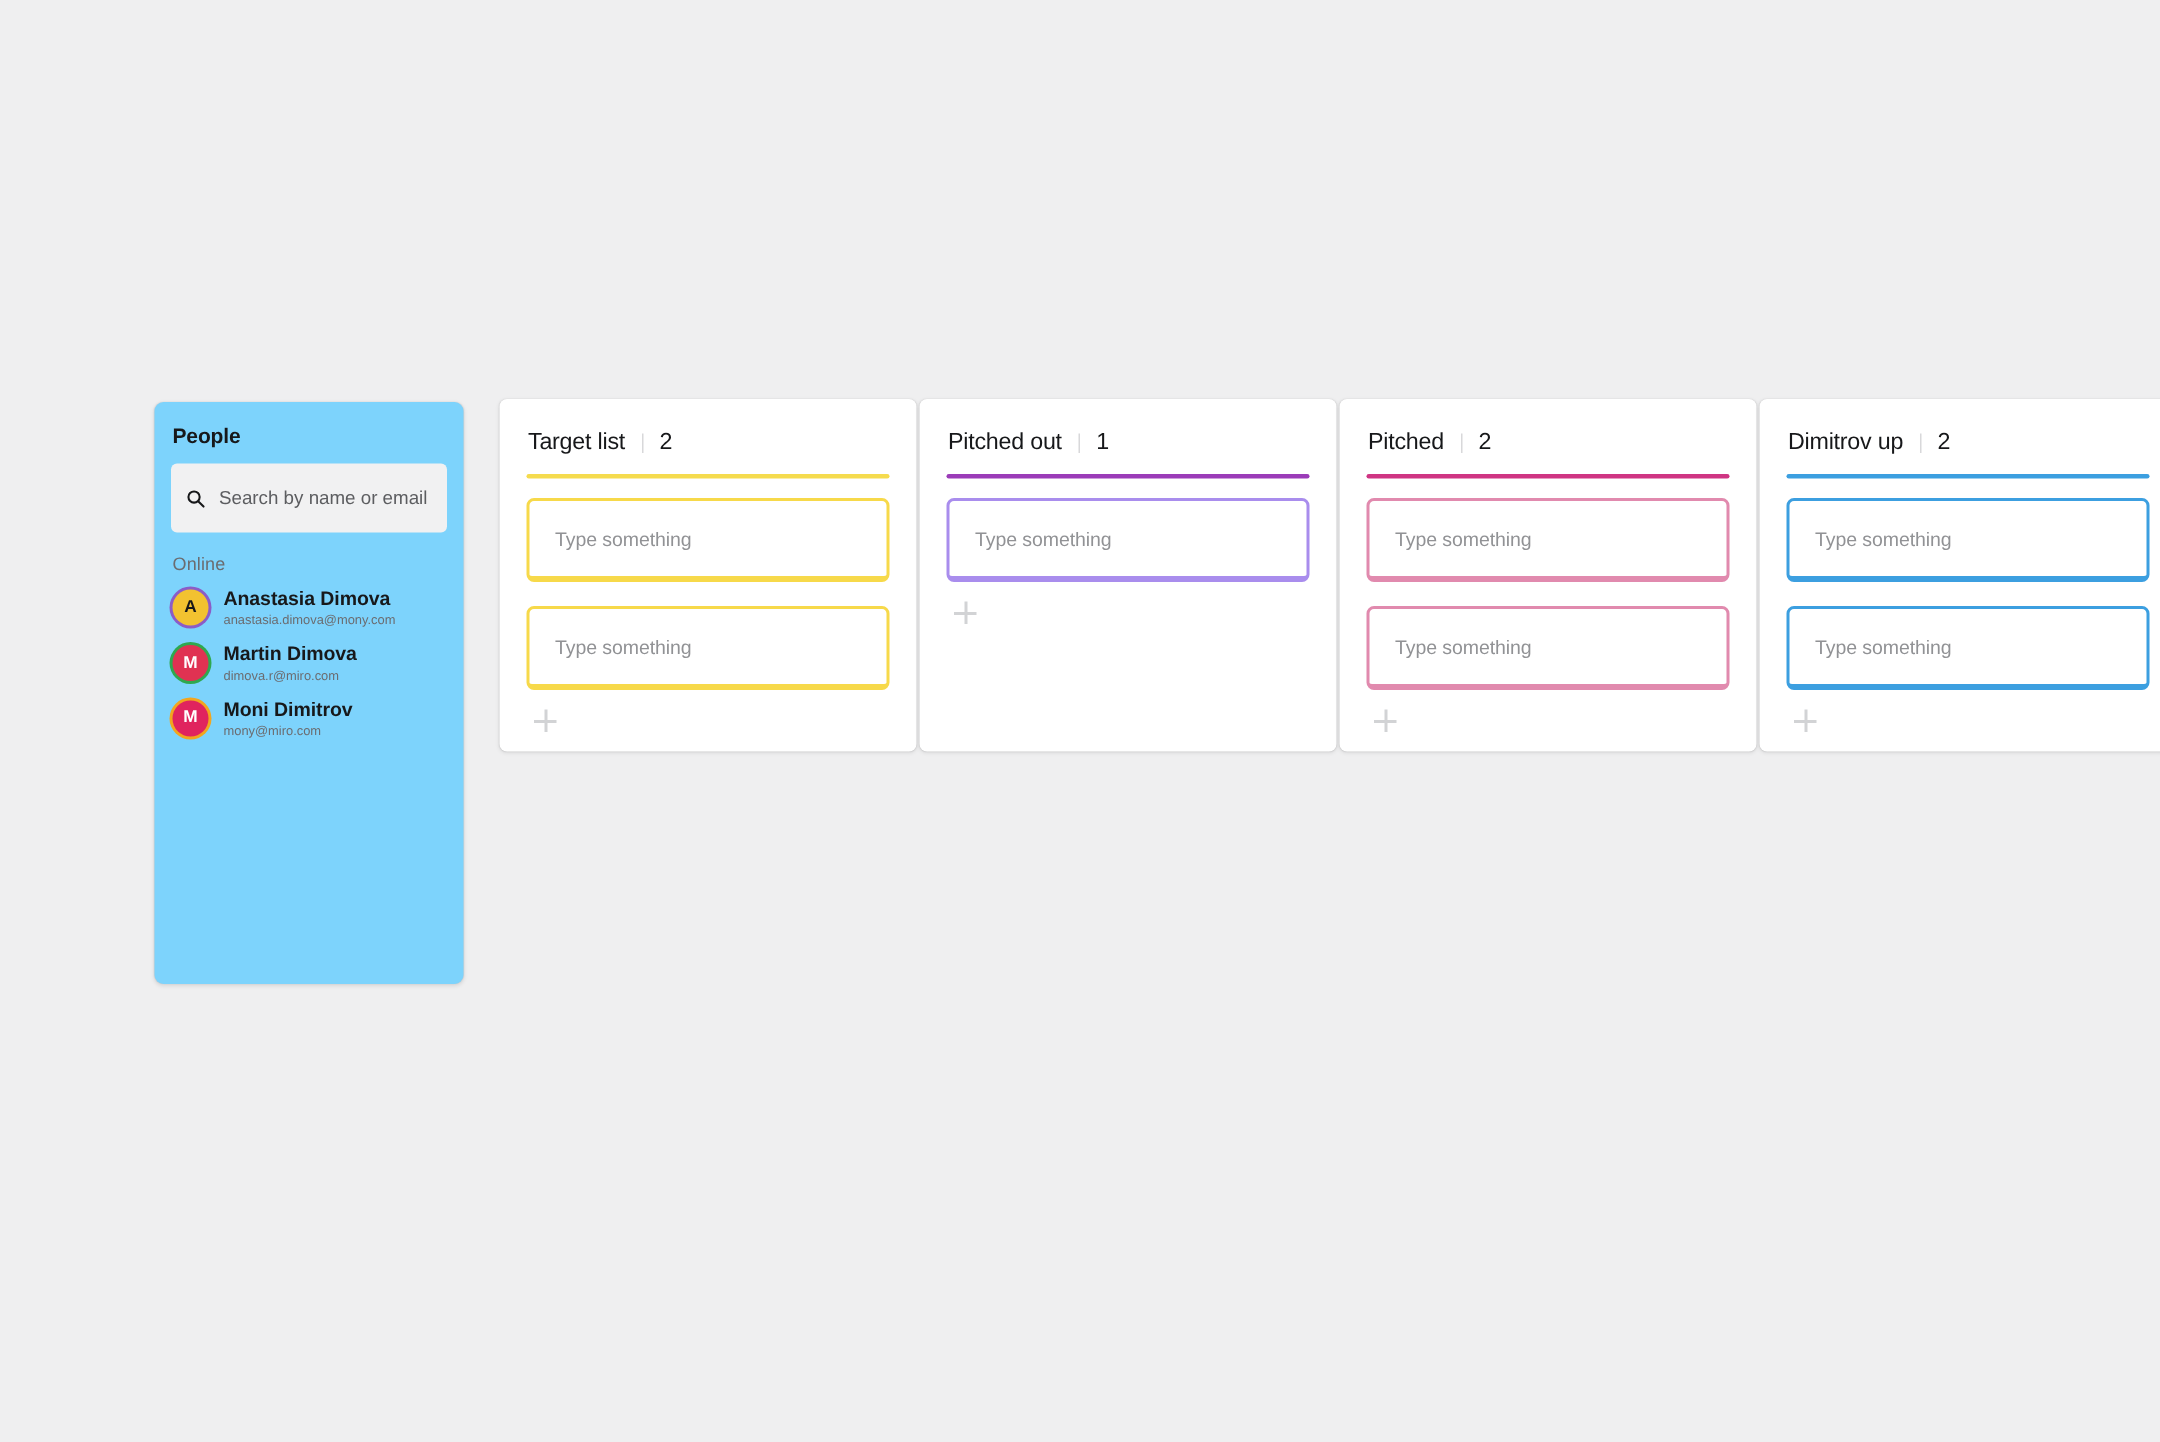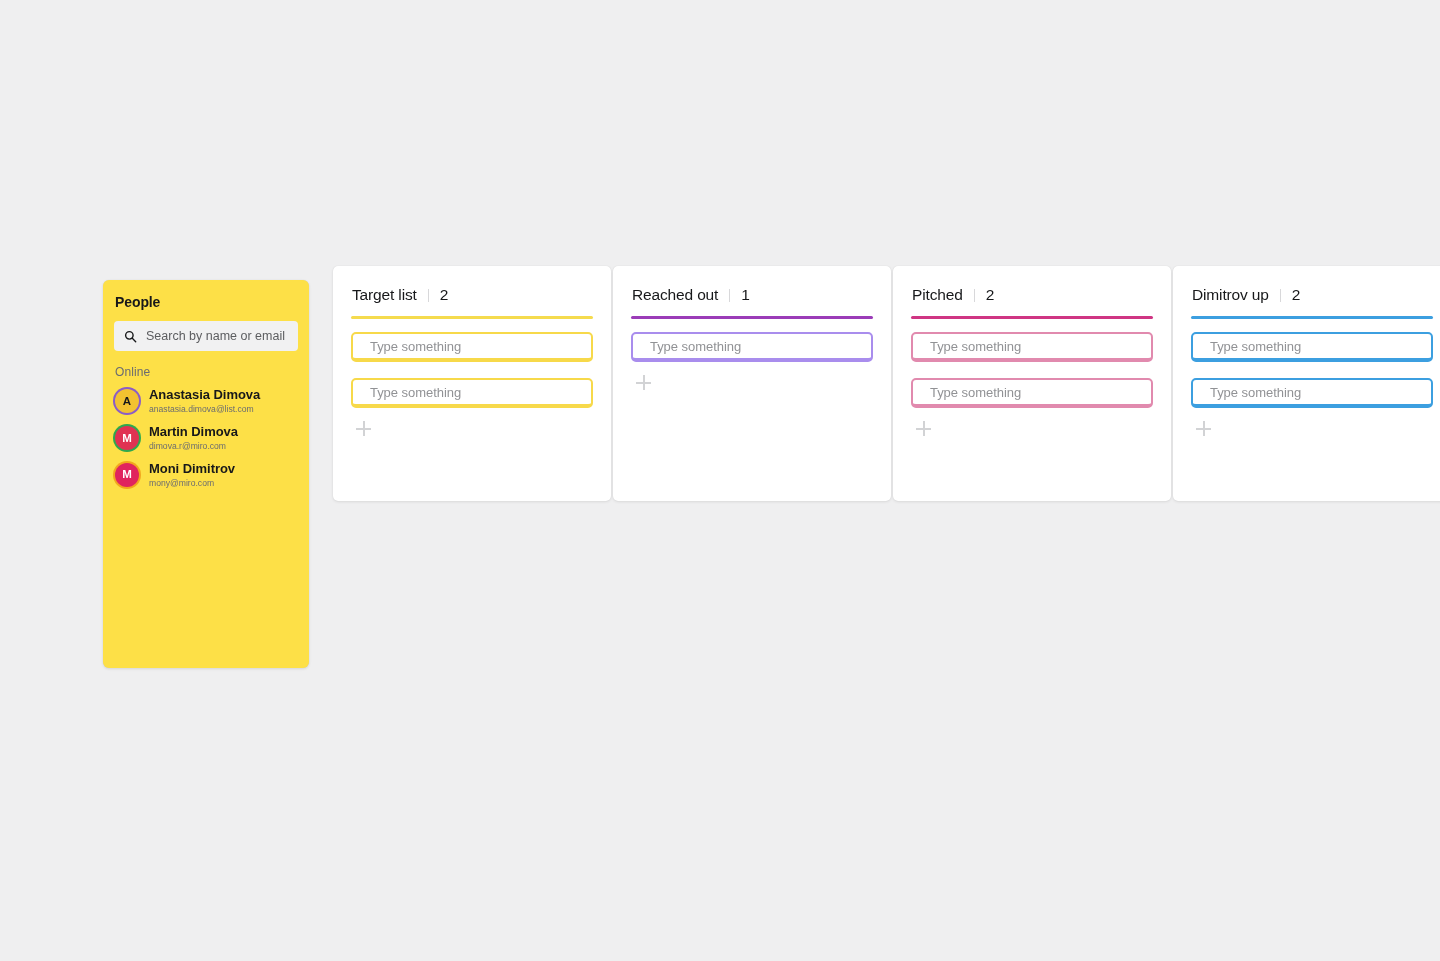--- a/index.html
+++ b/index.html
@@ -19,42 +19,42 @@
   #stage {
     position: relative;
     width: 1440px;
     height: 961px;
   }
 
   
   .people-panel {
     position: absolute;
     left: 103px;
-    top: 280px;
+    top: 268px;
     width: 206px;
     height: 388px;
-    background: #fde047;
+    background: #7dd3fc;
     border-radius: 6px;
     box-shadow: 0 1px 3px rgba(0,0,0,0.10), 0 0 1px rgba(0,0,0,0.10);
     padding: 14px 11px 0 11px;
   }
 
   .people-title {
     font-size: 14px;
     font-weight: bold;
     color: #17181a;
     letter-spacing: -0.1px;
     margin-bottom: 11px;
     padding-left: 1px;
   }
 
   .search-box {
     display: flex;
     align-items: center;
-    height: 30px;
+    height: 46px;
     background: #f1f1f2;
     border-radius: 4px;
     padding: 0 10px;
     gap: 9px;
   }
 
   .search-icon {
     flex: 0 0 auto;
     width: 13px;
     height: 13px;
@@ -171,21 +171,21 @@
 
   .col-rule {
     height: 3px;
     border-radius: 2px;
     margin-top: 12px;
   }
 
   .cards { margin-top: 13px; }
 
   .card {
-    height: 30px;
+    height: 56px;
     background: #ffffff;
     border-radius: 5px;
     display: flex;
     align-items: center;
     padding: 0 17px;
     margin-bottom: 16px;
   }
 
   .card-placeholder {
     font-size: 13px;
@@ -228,21 +228,21 @@
 
     <div class="section-label">Online</div>
 
     <div>
       <div class="person-row">
         <div class="avatar" style="background: rgb(242, 194, 48); color: rgb(23, 24, 26); box-shadow: rgb(139, 92, 199) 0px 0px 0px 2px;">
           <span>A</span>
         </div>
         <div class="person-text">
           <div class="person-name">Anastasia Dimova</div>
-          <div class="person-email">anastasia.dimova@list.com</div>
+          <div class="person-email">anastasia.dimova@mony.com</div>
         </div>
       </div>
 
       <div class="person-row">
         <div class="avatar" style="background: rgb(224, 50, 82); color: rgb(255, 255, 255); box-shadow: rgb(47, 168, 79) 0px 0px 0px 2px;">
           <span>M</span>
         </div>
         <div class="person-text">
           <div class="person-name">Martin Dimova</div>
           <div class="person-email">dimova.r@miro.com</div>
@@ -274,21 +274,21 @@
             <span class="card-placeholder">Type something</span>
           </div>
           <div class="card" style="border-width: 2px 2px 4px; border-style: solid; border-color: rgb(247, 217, 74); border-image: initial;">
             <span class="card-placeholder">Type something</span>
           </div>
         </div>
         <div class="add-btn" title="+"></div>
       </div>
       <div class="column">
         <div class="col-header">
-          <div class="col-title">Reached out</div>
+          <div class="col-title">Pitched out</div>
           <div class="col-divider"></div>
           <div class="col-count">1</div>
         </div>
         <div class="col-rule" style="background: rgb(155, 60, 184);"></div>
         <div class="cards">
           <div class="card" style="border-width: 2px 2px 4px; border-style: solid; border-color: rgb(169, 141, 237); border-image: initial;">
             <span class="card-placeholder">Type something</span>
           </div>
         </div>
         <div class="add-btn" title="+"></div>

